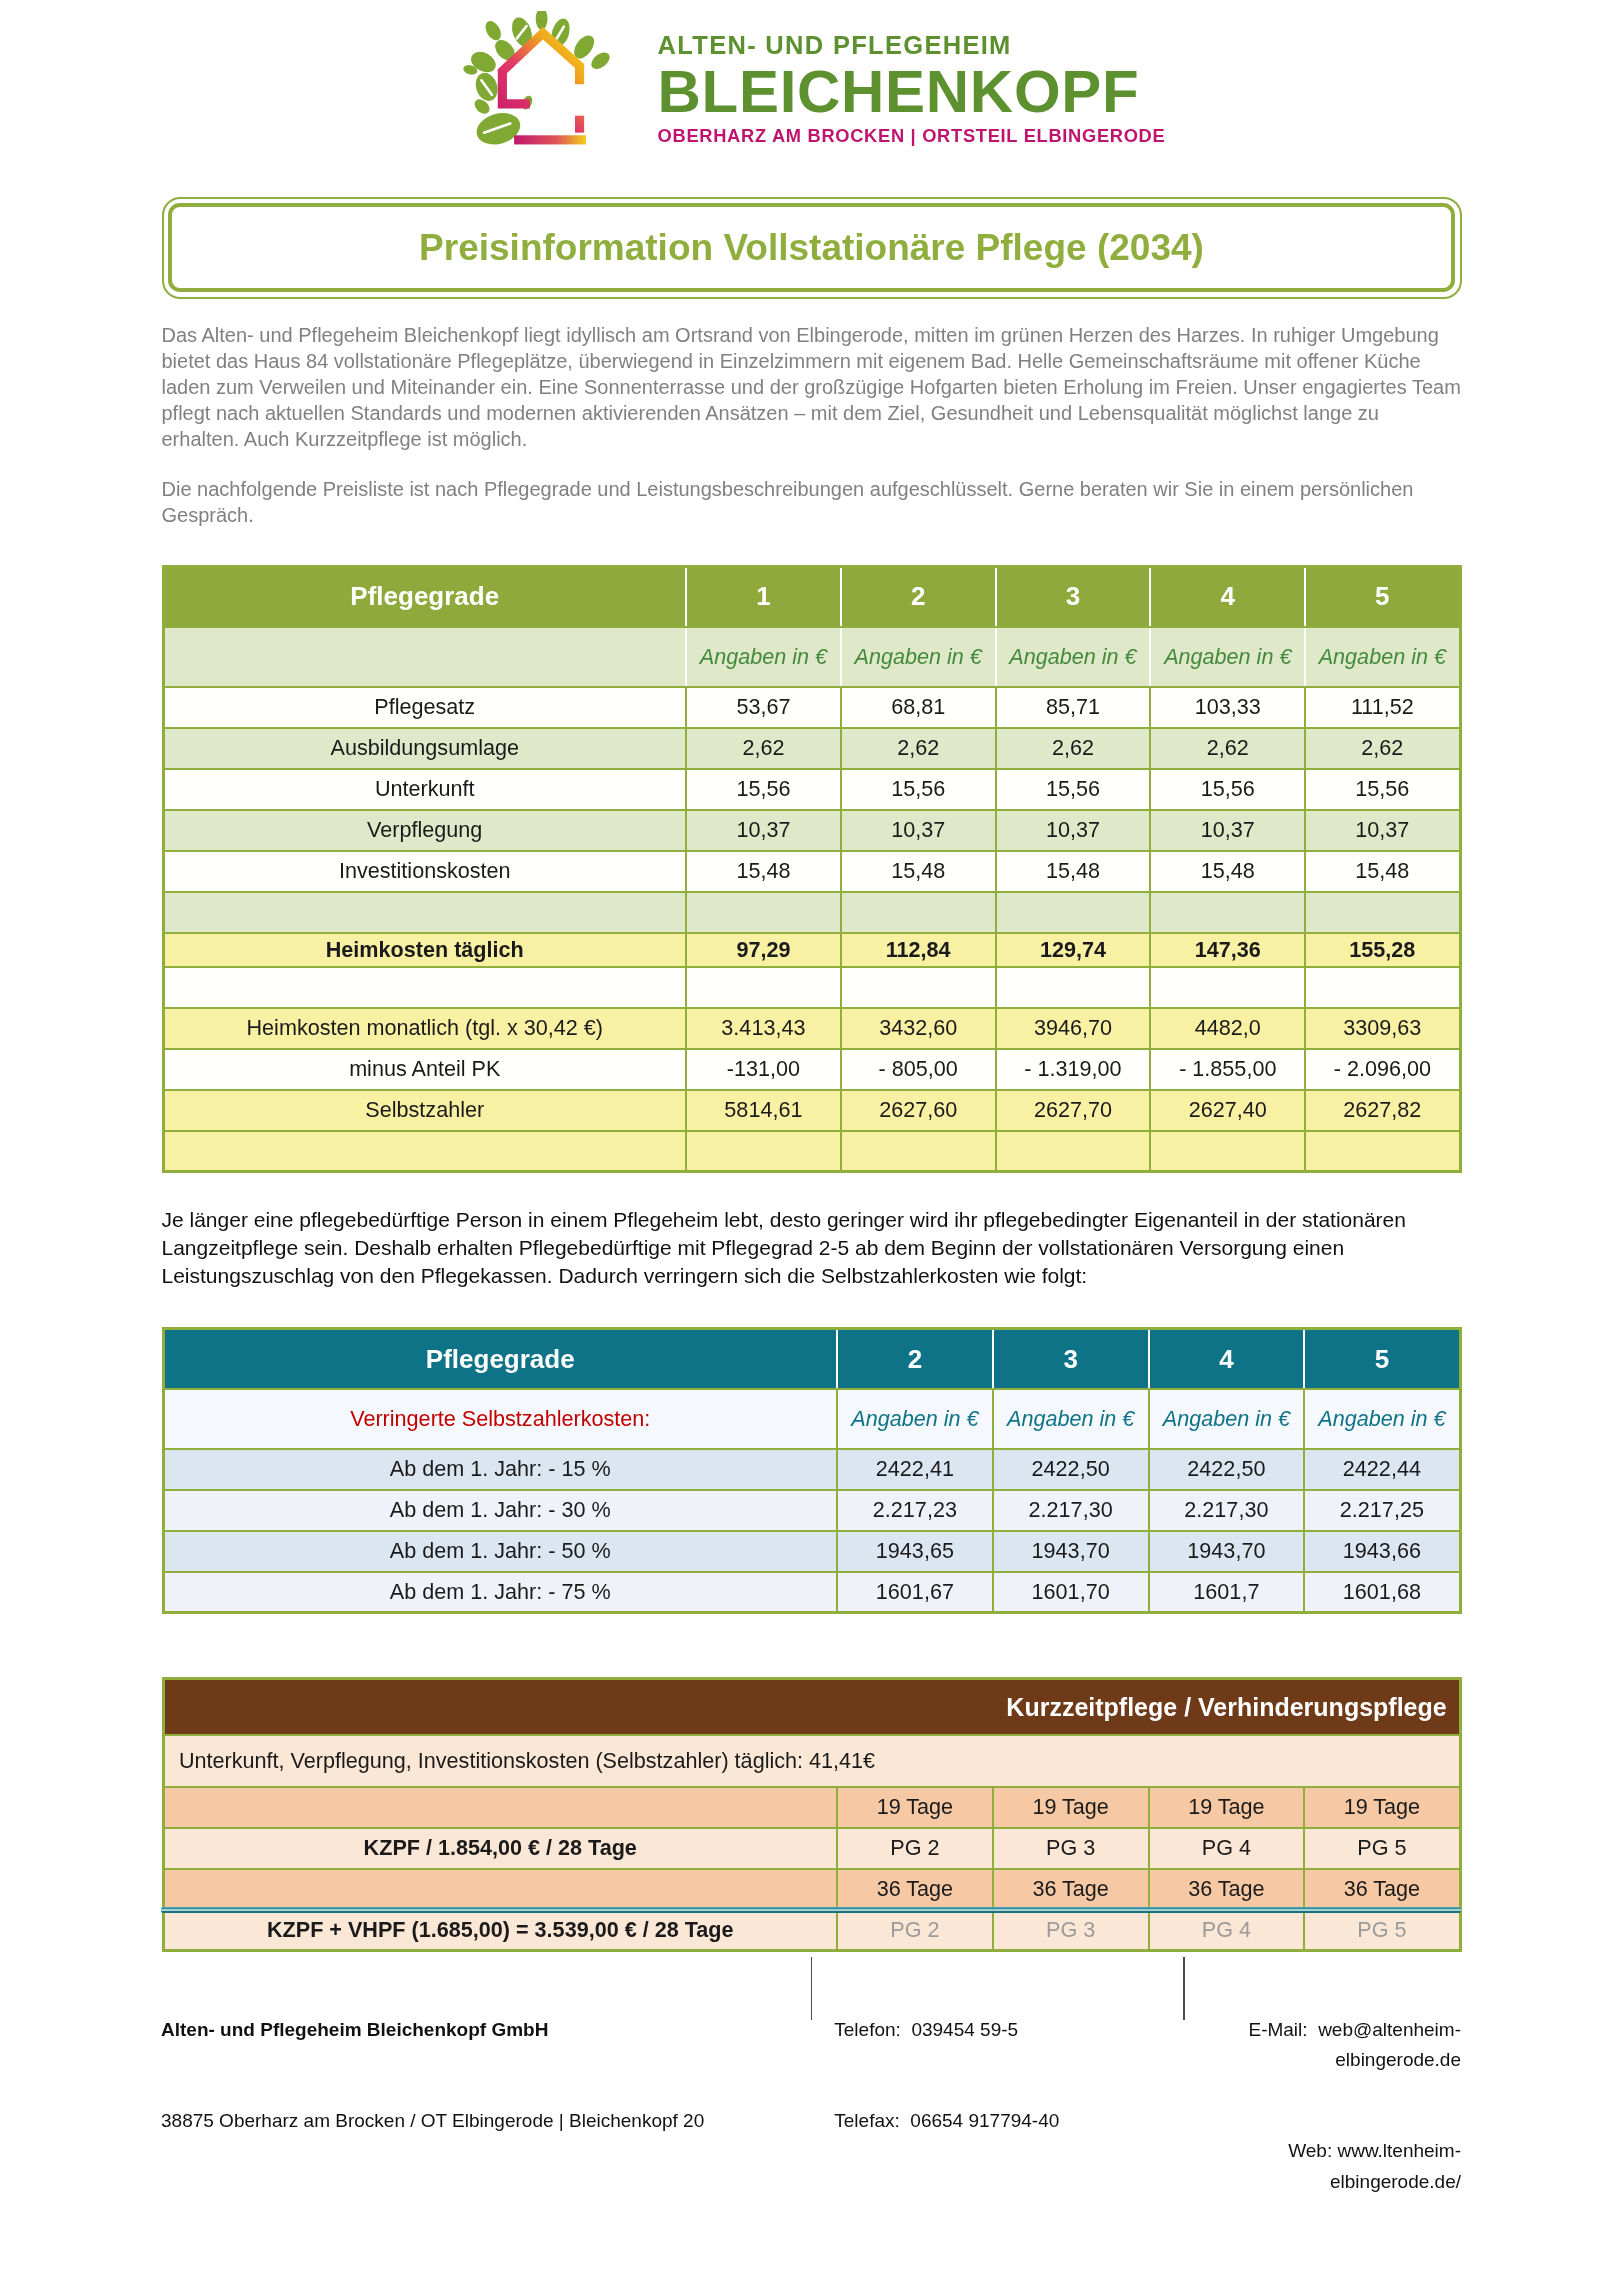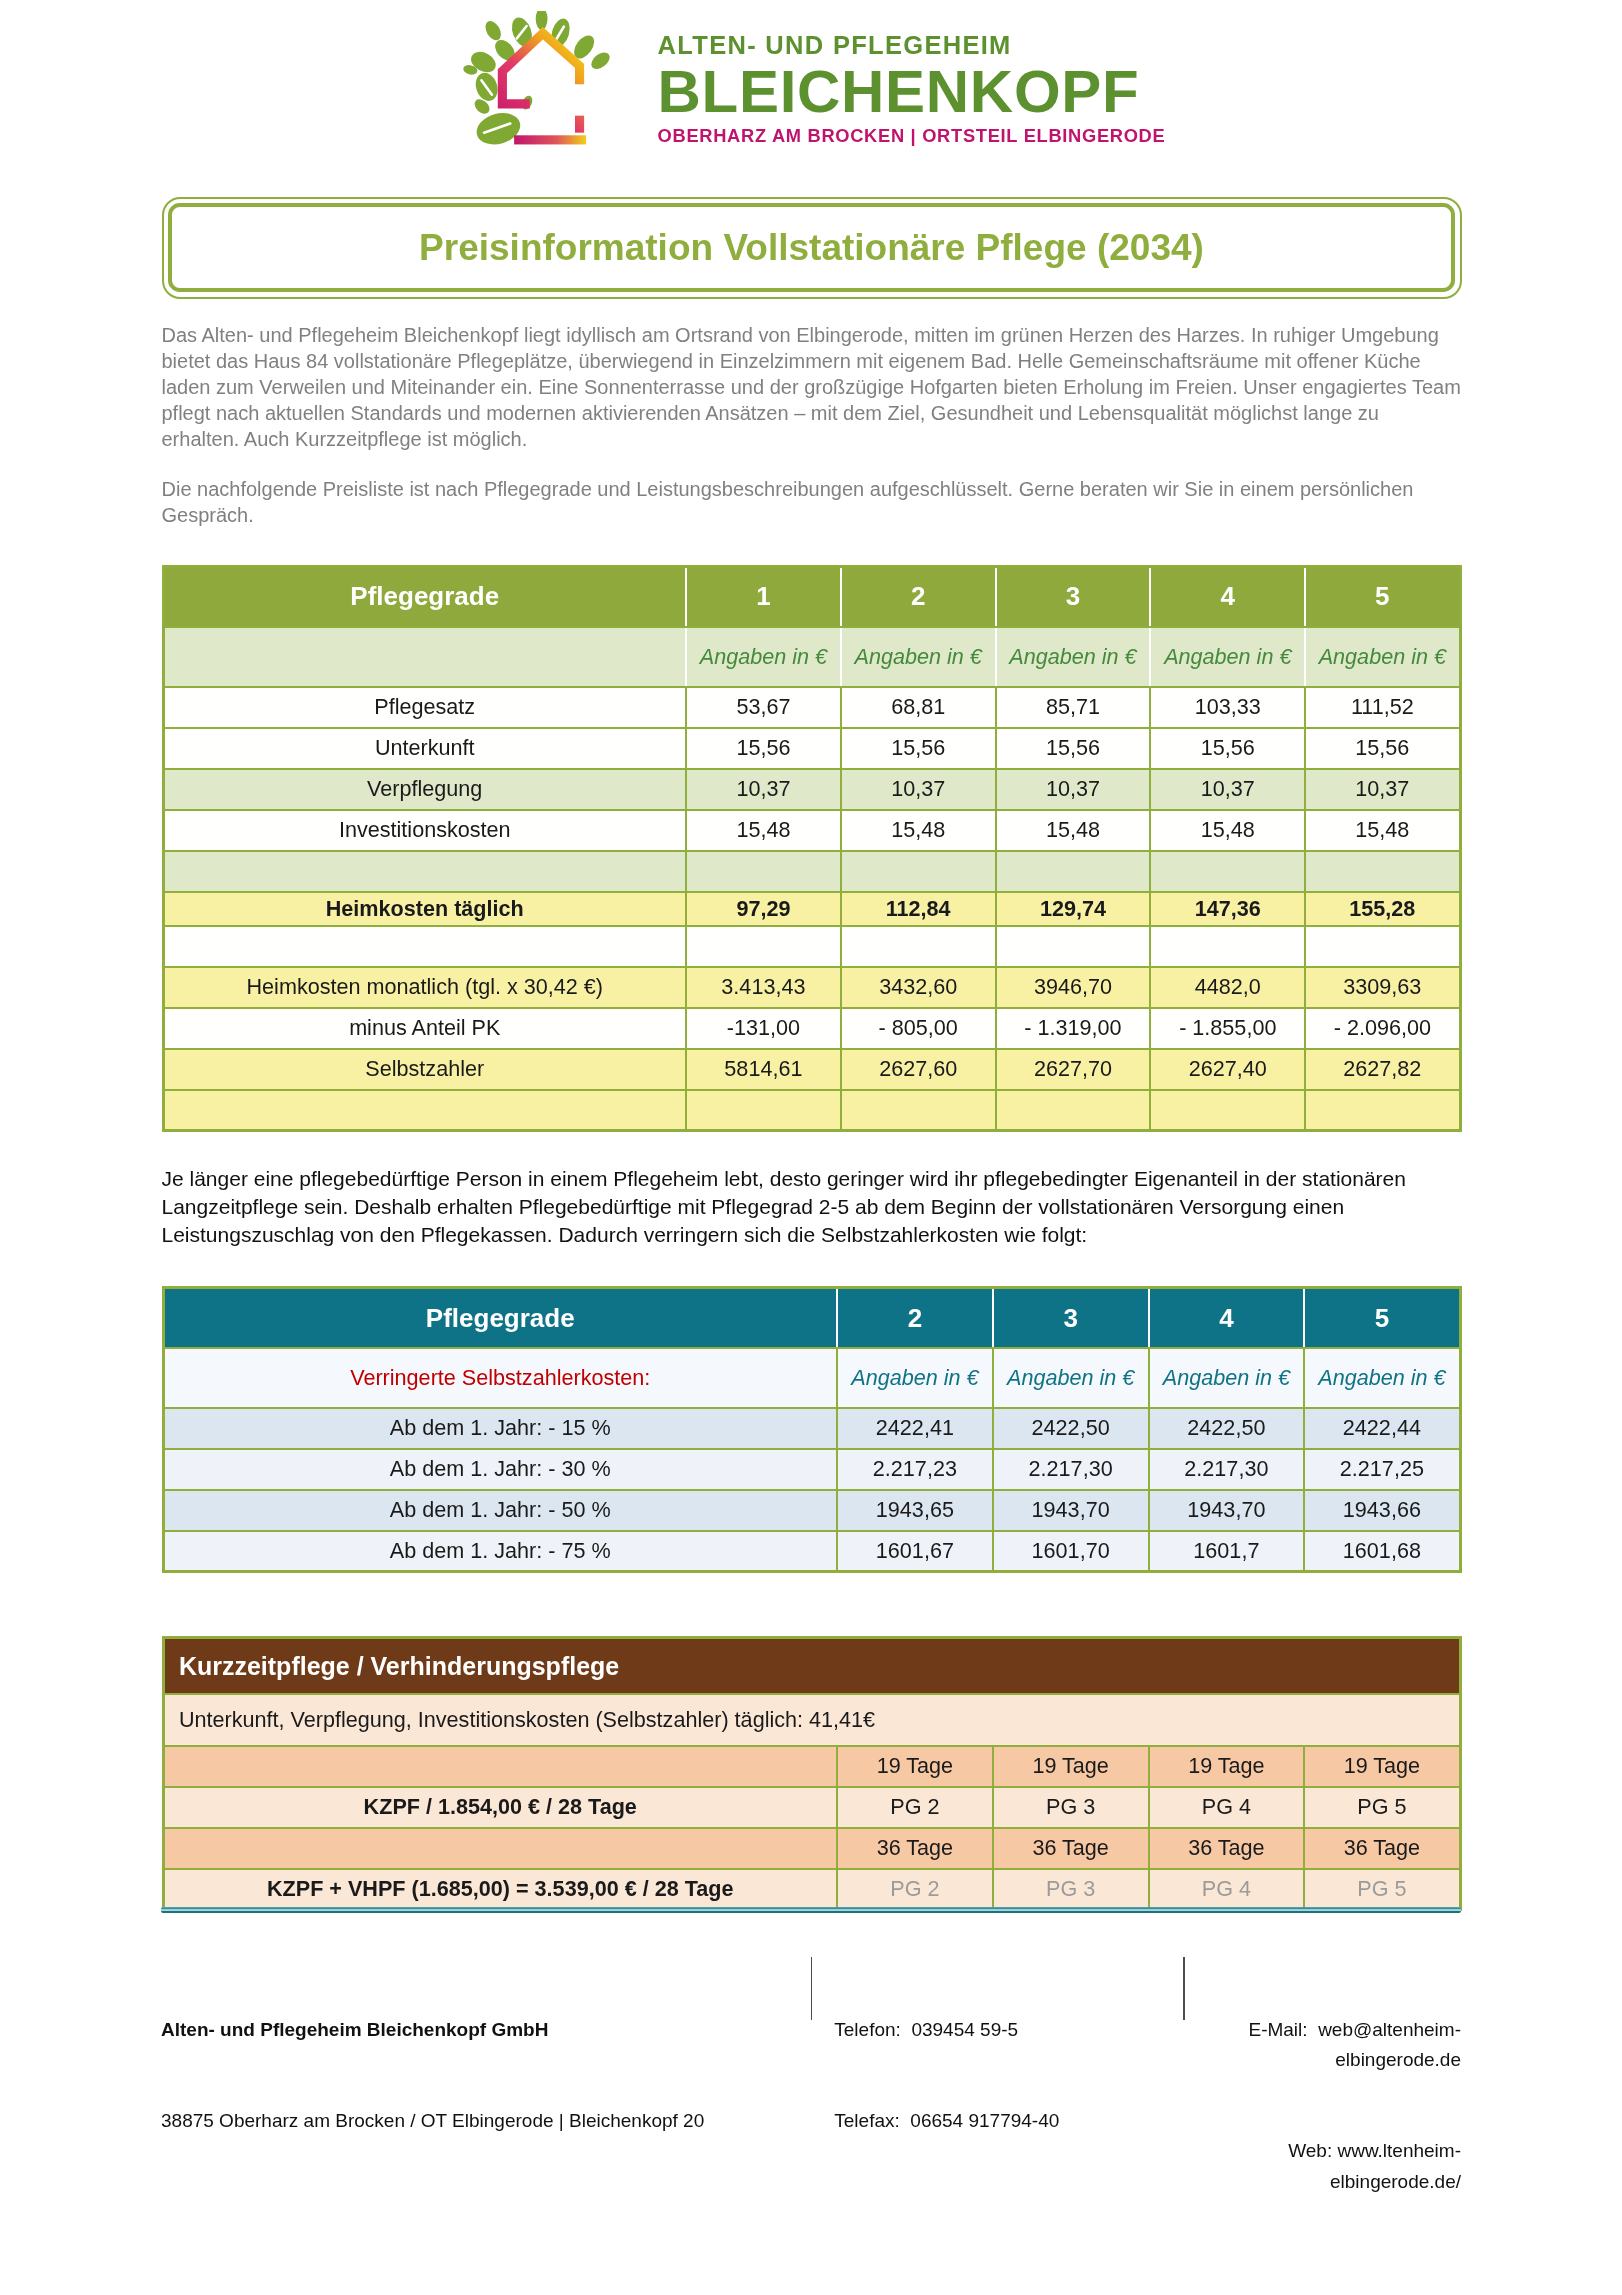--- a/index.html
+++ b/index.html
@@ -71,21 +71,21 @@
   tr.r-cream td{background:var(--cream);}
   tr.r-yellow td{background:var(--yellow);}
   tr.r-blue td{background:var(--lblue1);}
   tr.r-blue2 td{background:var(--lblue2);}
   tr.r-peach td{background:var(--peach1);}
   tr.r-peach2 td{background:var(--peach2);}
   tr.boldrow td{font-weight:bold;}
   tr.r-yellow.tall td{height:34px;}
   
   .t3 tr.hrow3 th{background:var(--brown);color:#ffffff;font-weight:bold;font-size:25px;
-    height:56px;text-align:left;padding-left:14.4px;}
+    height:56px;text-align:right;padding-left:14.4px;}
   .t3 td.info{text-align:left;padding-left:14.4px;height:52px;}
   .t3 td{height:42px;}
   .dim{color:#9b9b9b;}
   
   .footer{position:absolute;left:161px;bottom:37px;width:1300px;}
   .footer-line{height:6.5px;border-radius:2px;
     background:linear-gradient(180deg,#5aa7b4 0%,#2b8d9c 30%,#dcedf1 48%,#dcedf1 55%,#17747f 70%,#17747f 100%);}
   .footer-cols{display:flex;align-items:flex-start;margin-top:41px;}
   .fcol{font-size:19px;line-height:1.6;color:#111;white-space:pre-wrap;}
   .fcol-left{width:628px;}
@@ -189,20 +189,28 @@
           <td class="ang">Angaben in €</td>
           <td class="ang">Angaben in €</td>
         </tr>
         <tr class="r-cream">
           <td class="lbl">Pflegesatz</td>
           <td>53,67</td>
           <td>68,81</td>
           <td>85,71</td>
           <td>103,33</td>
           <td>111,52</td>
+        </tr>
+        <tr class="r-green">
+          <td class="lbl">Ausbildungsumlage</td>
+          <td>2,62</td>
+          <td>2,62</td>
+          <td>2,62</td>
+          <td>2,62</td>
+          <td>2,62</td>
         </tr>
         <tr class="r-cream">
           <td class="lbl">Unterkunft</td>
           <td>15,56</td>
           <td>15,56</td>
           <td>15,56</td>
           <td>15,56</td>
           <td>15,56</td>
         </tr>
         <tr class="r-green">

